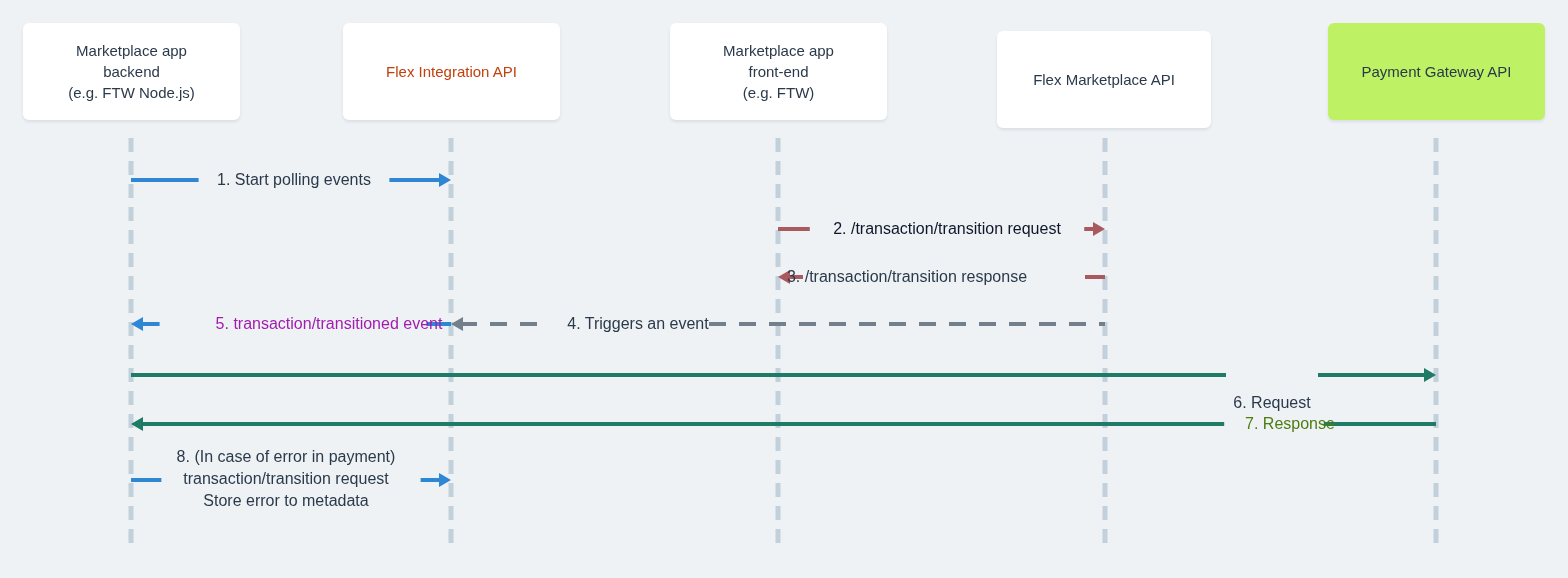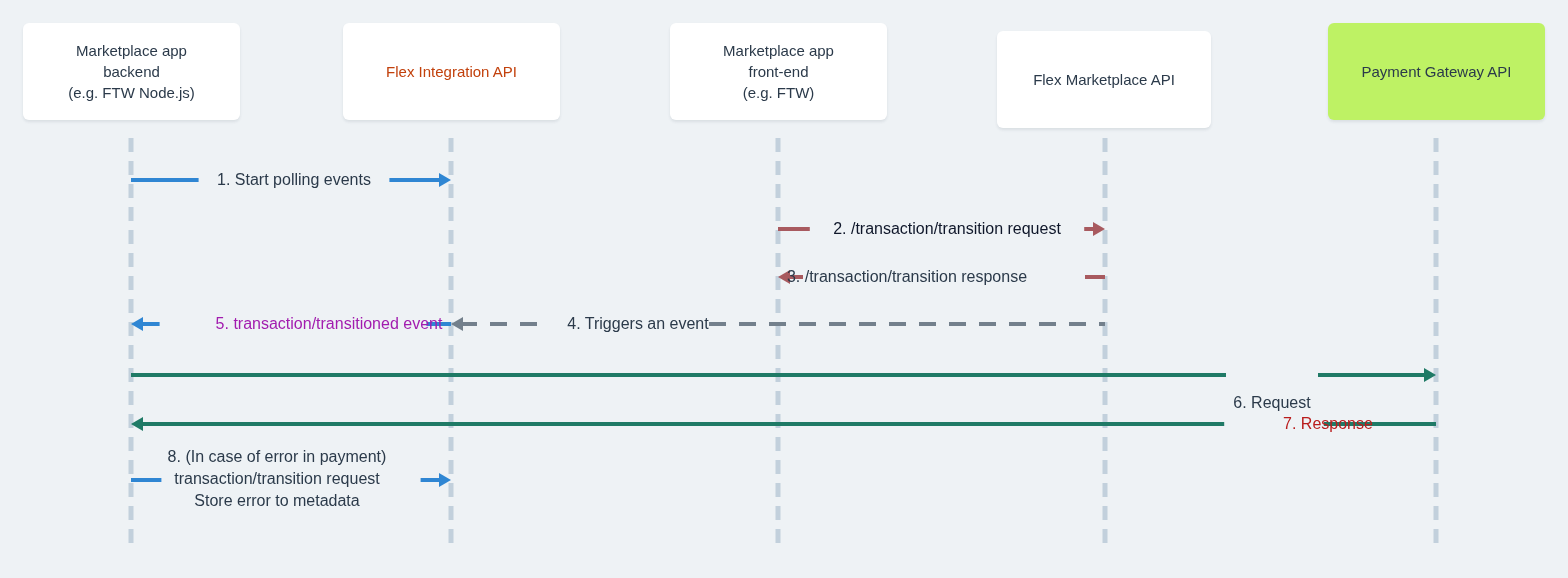--- a/index.html
+++ b/index.html
@@ -132,19 +132,19 @@
       <polygon points="451,480 439,473 439,487" fill="#2f86d3"></polygon>
     </svg>
 
   <div id="message-labels">
       <div class="msg-label" style="left: 294px; top: 169px; color: rgb(43, 58, 74);">1. Start polling events</div>
       <div class="msg-label" style="left: 947px; top: 218px; color: #0f172a;">2. /transaction/transition request</div>
       <div class="msg-label" style="left: 907px; top: 266px; color: rgb(43, 58, 74);">3. /transaction/transition response</div>
       <div class="msg-label" style="left: 625px; top: 313px; color: rgb(43, 58, 74); margin-left: 13px;">4. Triggers an event</div>
       <div class="msg-label" style="left: 293px; top: 313px; color: #a21caf; margin-left: 36px;">5. transaction/transitioned event</div>
       <div class="msg-label" style="left: 1272px; top: 364px; color: rgb(43, 58, 74); margin-top: 28px;">6. Request</div>
-      <div class="msg-label" style="left: 1328px; top: 413px; color: #b91c1c;">7. Response</div>
-      <div class="msg-label" style="left: 277px; top: 446px; color: rgb(43, 58, 74);">8. (In case of error in payment)
+      <div class="msg-label" style="left: 1290px; top: 413px; color: #4d7c0f;">7. Response</div>
+      <div class="msg-label" style="left: 286px; top: 446px; color: rgb(43, 58, 74);">8. (In case of error in payment)
 transaction/transition request
 Store error to metadata</div>
     </div>
 
 </div>
 
 </body></html>

